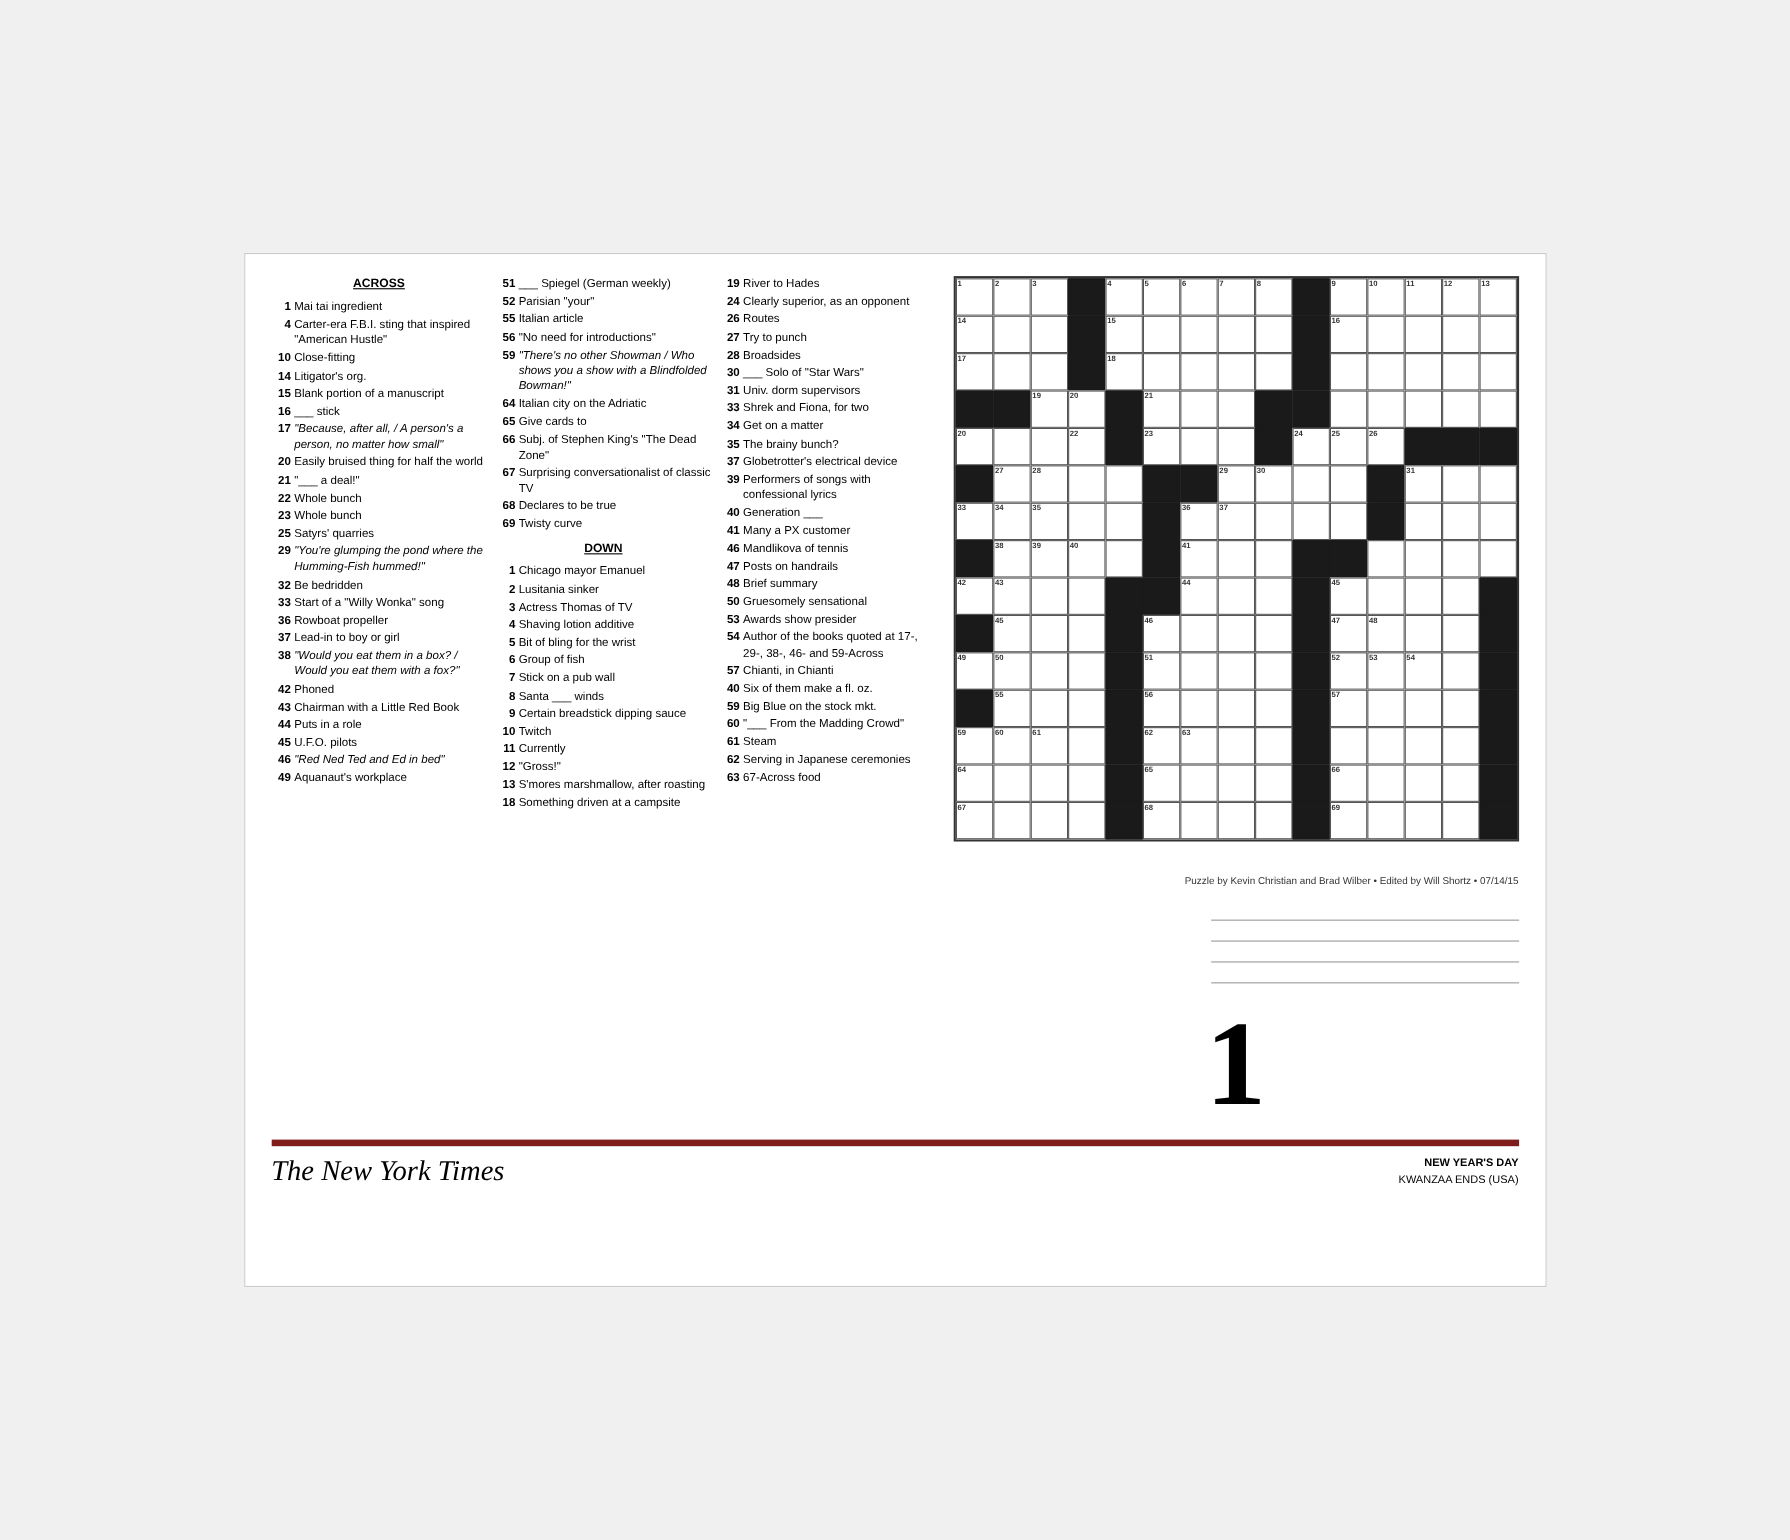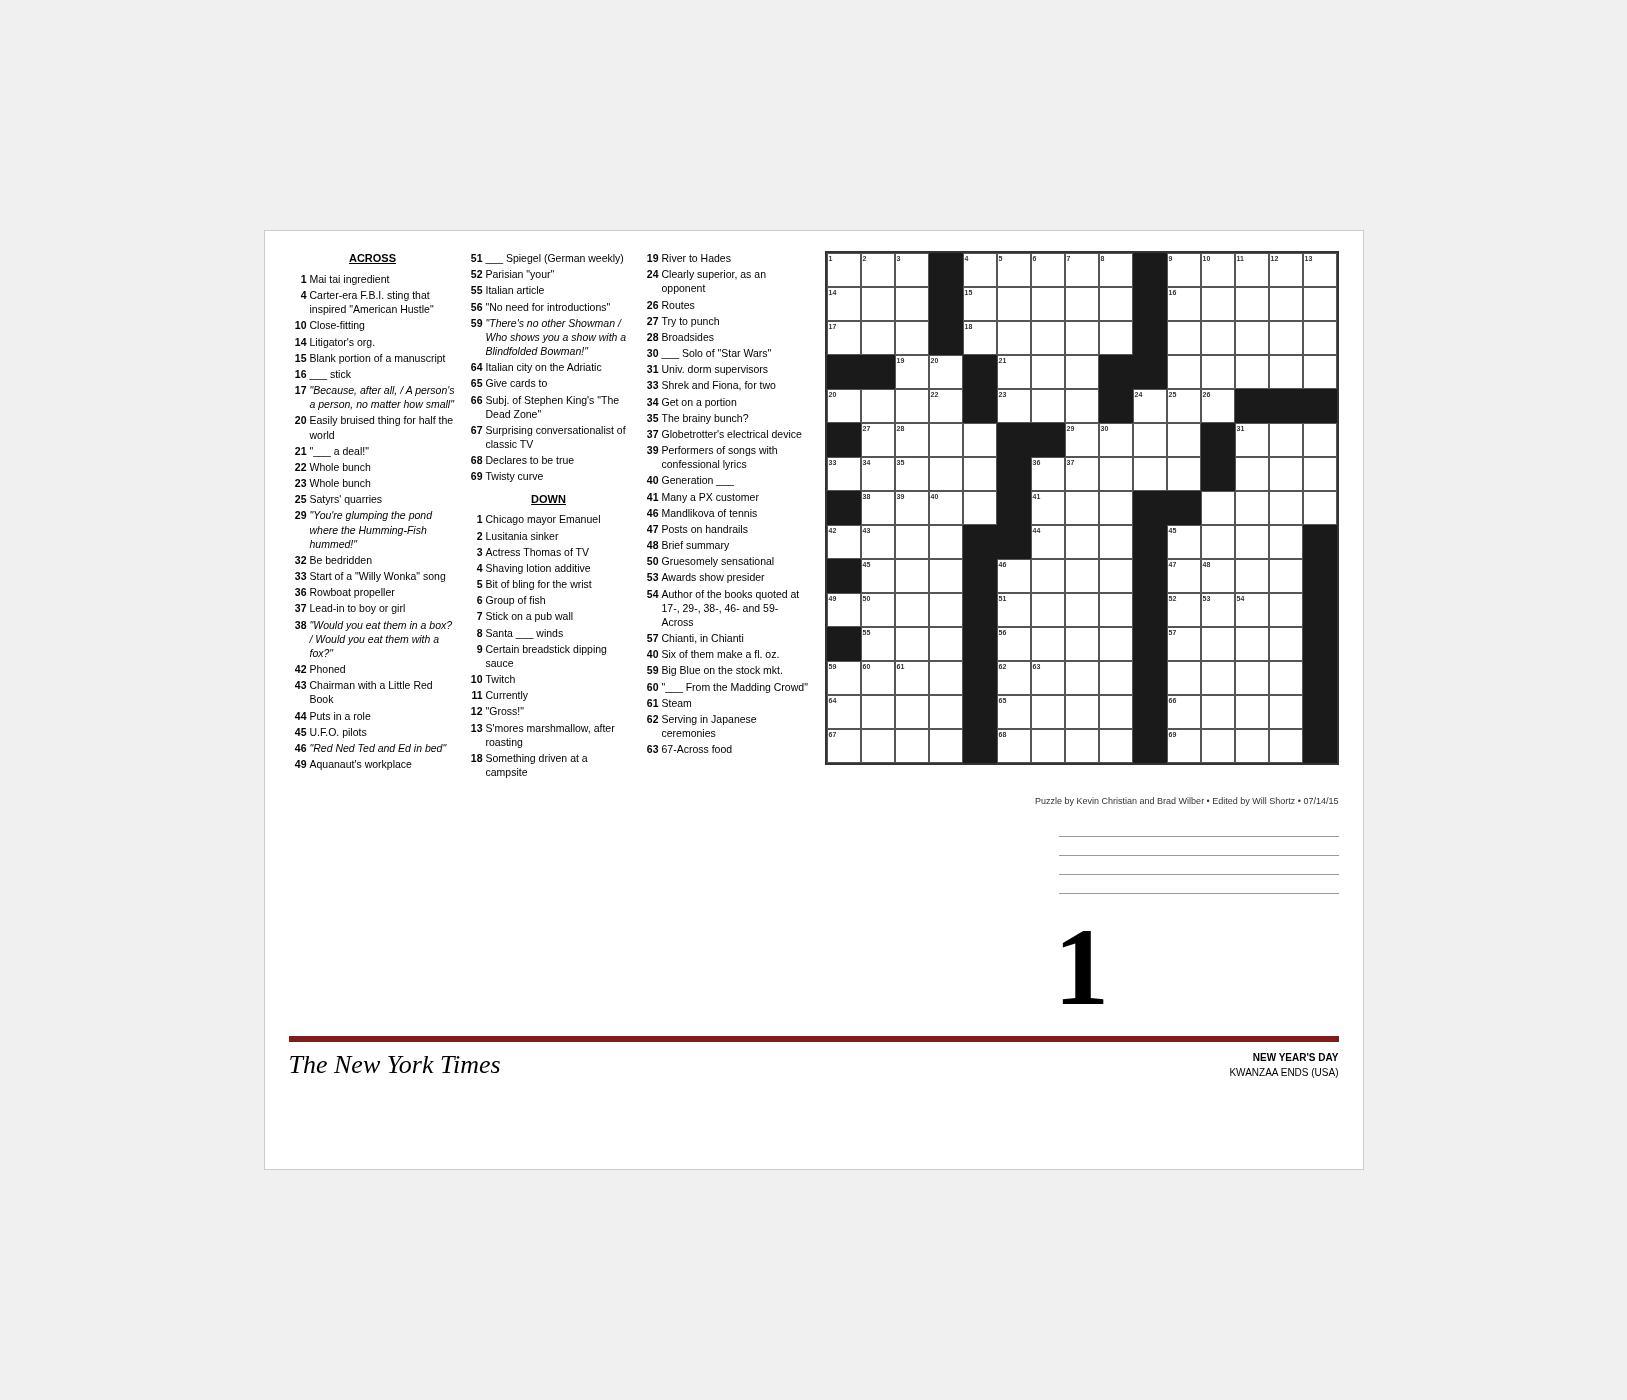--- a/index.html
+++ b/index.html
@@ -6,21 +6,21 @@
     body {
       font-family: Arial, sans-serif;
       background: #f0f0f0;
       display: flex;
       justify-content: center;
       align-items: center;
       min-height: 100vh;
     }
     .page {
       background: white;
-      width: 1100px;
+      width: 1184px;
       min-height: 940px;
       border: 1px solid #ccc;
       padding: 20px 24px 16px 24px;
       position: relative;
     }
     .main-content {
       display: flex;
       gap: 16px;
     }
     .clues-section {
@@ -400,21 +400,21 @@
             <div class="clue-item">
               <span class="clue-num">31</span>
               <span class="clue-text">Univ. dorm supervisors</span>
             </div>
             <div class="clue-item">
               <span class="clue-num">33</span>
               <span class="clue-text">Shrek and Fiona, for two</span>
             </div>
             <div class="clue-item">
               <span class="clue-num">34</span>
-              <span class="clue-text">Get on a portion</span>
+              <span class="clue-text">Get on a matter</span>
             </div>
             <div class="clue-item">
               <span class="clue-num">35</span>
               <span class="clue-text">The brainy bunch?</span>
             </div>
             <div class="clue-item">
               <span class="clue-num">37</span>
               <span class="clue-text">Globetrotter's electrical device</span>
             </div>
             <div class="clue-item">

